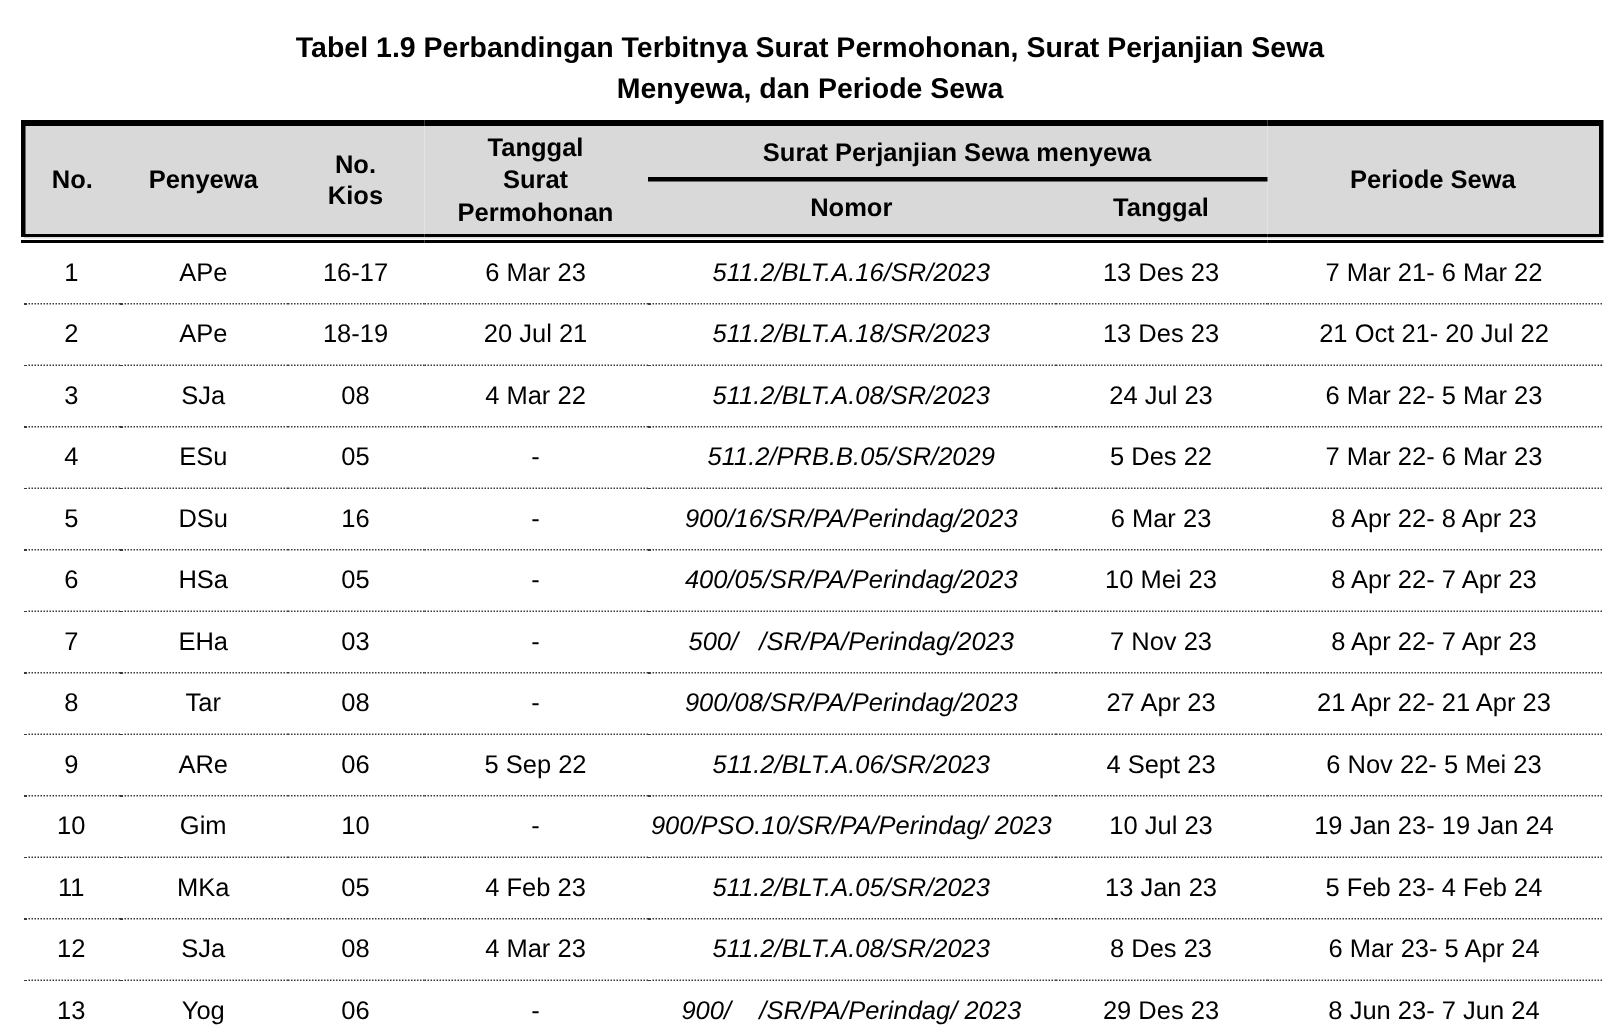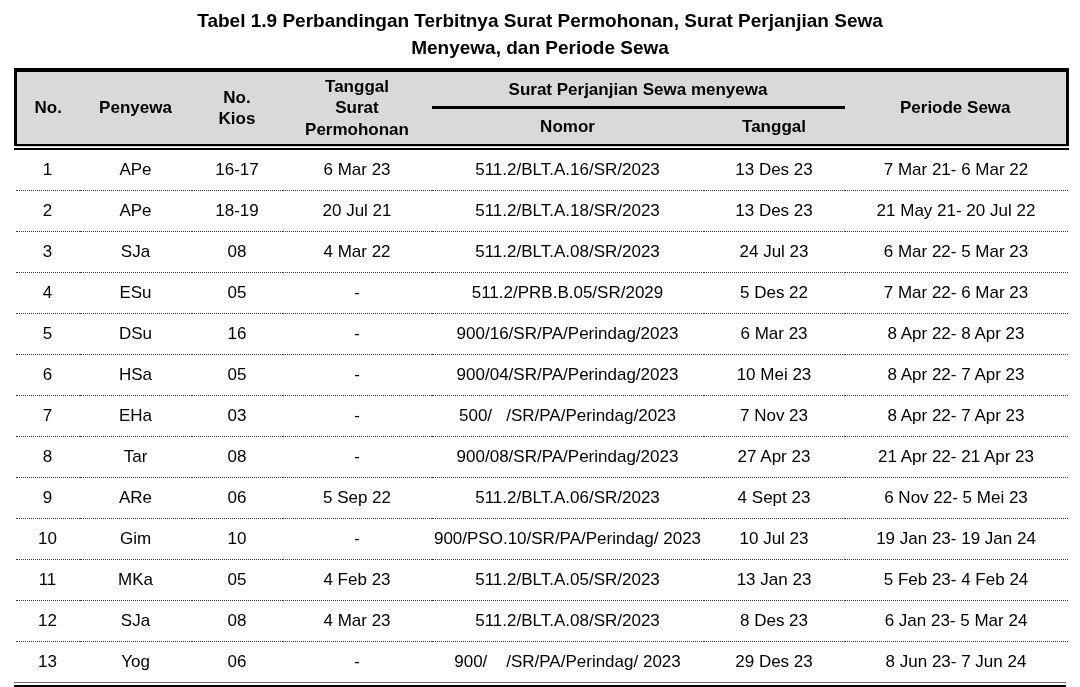--- a/index.html
+++ b/index.html
@@ -7,21 +7,21 @@
     position: relative;
     width: 1080px;
     height: 687px;
     background: #ffffff;
     font-family: "Liberation Sans", "DejaVu Sans", sans-serif;
     color: #000;
     overflow: hidden;
   }
   .title {
     width: 1052px;
-    margin: 8px auto 0 14px;
+    margin: 20px auto 0 14px;
     text-align: center;
     font-size: 19px;
     font-weight: bold;
     line-height: 1.42;
     white-space: pre-line;
   }
   table.data-table {
     border-collapse: collapse;
     table-layout: fixed;
     width: 1052px;
@@ -48,21 +48,21 @@
   th.h-first { border-left: 3px solid #000; }
   th.h-last  { border-right: 3px solid #000; }
   tbody td {
     text-align: center;
     vertical-align: middle;
     height: 38px;
     padding: 1px 2px;
     line-height: 1.25;
   }
   tbody tr + tr td { border-top: 1px dotted #3a3a3a; }
-  td.c-nomor { white-space: pre-wrap; }
+  td.c-nomor { white-space: pre-wrap; font-style: italic; }
   .bottom-rule {
     width: 1052px;
     margin-left: 14px;
     height: 2px;
     border-top: 1px solid #6f6f6f;
     border-bottom: 5px solid #000;
   }
 </style>
 </head>
 <body>
@@ -110,21 +110,21 @@
     <td class="c-periode">7 Mar 21- 6 Mar 22</td>
   </tr>
 
   <tr>
     <td class="c-no">2</td>
     <td class="c-penyewa">APe</td>
     <td class="c-no-kios">18-19</td>
     <td class="c-tgl-permohonan">20 Jul 21</td>
     <td class="c-nomor">511.2/BLT.A.18/SR/2023</td>
     <td class="c-tanggal">13 Des 23</td>
-    <td class="c-periode">21 May 21- 20 Jul 22</td>
+    <td class="c-periode">21 Oct 21- 20 Jul 22</td>
   </tr>
 
   <tr>
     <td class="c-no">3</td>
     <td class="c-penyewa">SJa</td>
     <td class="c-no-kios">08</td>
     <td class="c-tgl-permohonan">4 Mar 22</td>
     <td class="c-nomor">511.2/BLT.A.08/SR/2023</td>
     <td class="c-tanggal">24 Jul 23</td>
     <td class="c-periode">6 Mar 22- 5 Mar 23</td>
@@ -148,21 +148,21 @@
     <td class="c-nomor">900/16/SR/PA/Perindag/2023</td>
     <td class="c-tanggal">6 Mar 23</td>
     <td class="c-periode">8 Apr 22- 8 Apr 23</td>
   </tr>
 
   <tr>
     <td class="c-no">6</td>
     <td class="c-penyewa">HSa</td>
     <td class="c-no-kios">05</td>
     <td class="c-tgl-permohonan">-</td>
-    <td class="c-nomor">900/04/SR/PA/Perindag/2023</td>
+    <td class="c-nomor">400/05/SR/PA/Perindag/2023</td>
     <td class="c-tanggal">10 Mei 23</td>
     <td class="c-periode">8 Apr 22- 7 Apr 23</td>
   </tr>
 
   <tr>
     <td class="c-no">7</td>
     <td class="c-penyewa">EHa</td>
     <td class="c-no-kios">03</td>
     <td class="c-tgl-permohonan">-</td>
     <td class="c-nomor">500/   /SR/PA/Perindag/2023</td>
@@ -210,21 +210,21 @@
     <td class="c-periode">5 Feb 23- 4 Feb 24</td>
   </tr>
 
   <tr>
     <td class="c-no">12</td>
     <td class="c-penyewa">SJa</td>
     <td class="c-no-kios">08</td>
     <td class="c-tgl-permohonan">4 Mar 23</td>
     <td class="c-nomor">511.2/BLT.A.08/SR/2023</td>
     <td class="c-tanggal">8 Des 23</td>
-    <td class="c-periode">6 Jan 23- 5 Mar 24</td>
+    <td class="c-periode">6 Mar 23- 5 Apr 24</td>
   </tr>
 
   <tr>
     <td class="c-no">13</td>
     <td class="c-penyewa">Yog</td>
     <td class="c-no-kios">06</td>
     <td class="c-tgl-permohonan">-</td>
     <td class="c-nomor">900/    /SR/PA/Perindag/ 2023</td>
     <td class="c-tanggal">29 Des 23</td>
     <td class="c-periode">8 Jun 23- 7 Jun 24</td>

